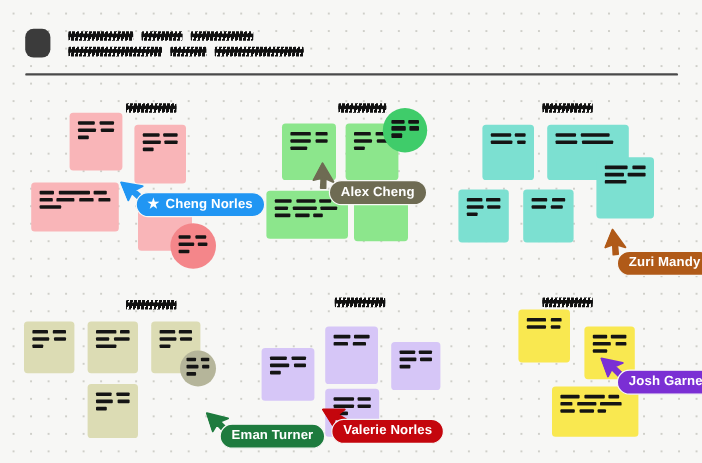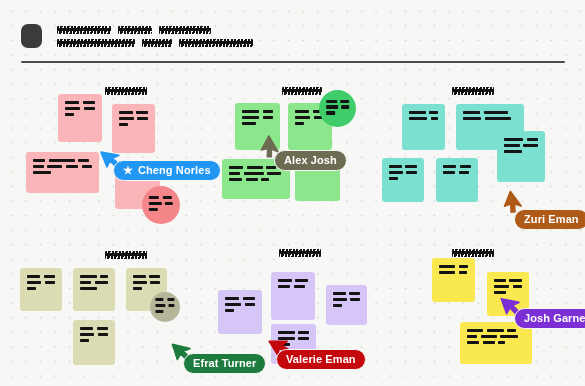--- a/index.html
+++ b/index.html
@@ -537,45 +537,45 @@
         <div class="cursor-label" style="left: 113px; top: 160px; background: rgb(33, 150, 243);">
           <span class="star">★</span>
           <span>Cheng Norles</span>
         </div>
       </div>
       <div class="cursor" style="left: 0px; top: 0px;">
         <svg width="20" height="22" viewBox="0 0 20 22" style="position: absolute; left: 262px; top: 138px; transform: rotate(28deg);">
           <path d="M1,1 L1,17 L6,12.5 L9.5,20 L13,18.2 L9.4,11.2 L16.5,10.6 Z" fill="#6e6b53" stroke="#6e6b53" stroke-width="1.6" stroke-linejoin="round"></path>
         </svg>
         <div class="cursor-label" style="left: 274px; top: 150px; background: rgb(110, 107, 83);">
-          <span>Alex Josh</span>
+          <span>Alex Cheng</span>
         </div>
       </div>
       <div class="cursor" style="left: 0px; top: 0px;">
         <svg width="20" height="22" viewBox="0 0 20 22" style="position: absolute; left: 505px; top: 193px; transform: rotate(22deg);">
           <path d="M1,1 L1,17 L6,12.5 L9.5,20 L13,18.2 L9.4,11.2 L16.5,10.6 Z" fill="#b05a18" stroke="#b05a18" stroke-width="1.6" stroke-linejoin="round"></path>
         </svg>
         <div class="cursor-label" style="left: 514px; top: 209px; background: rgb(176, 90, 24);">
-          <span>Zuri Eman</span>
+          <span>Zuri Mandy</span>
         </div>
       </div>
       <div class="cursor" style="left: 0px; top: 0px;">
         <svg width="20" height="22" viewBox="0 0 20 22" style="position: absolute; left: 174px; top: 340px; transform: rotate(-18deg);">
           <path d="M1,1 L1,17 L6,12.5 L9.5,20 L13,18.2 L9.4,11.2 L16.5,10.6 Z" fill="#1e7b3e" stroke="#1e7b3e" stroke-width="1.6" stroke-linejoin="round"></path>
         </svg>
         <div class="cursor-label" style="left: 183px; top: 353px; background: rgb(30, 123, 62);">
-          <span>Efrat Turner</span>
+          <span>Eman Turner</span>
         </div>
       </div>
       <div class="cursor" style="left: 0px; top: 0px;">
         <svg width="20" height="22" viewBox="0 0 20 22" style="position: absolute; left: 272px; top: 334px; transform: rotate(-32deg);">
           <path d="M1,1 L1,17 L6,12.5 L9.5,20 L13,18.2 L9.4,11.2 L16.5,10.6 Z" fill="#c4060d" stroke="#c4060d" stroke-width="1.6" stroke-linejoin="round"></path>
         </svg>
         <div class="cursor-label" style="left: 276px; top: 349px; background: rgb(196, 6, 13);">
-          <span>Valerie Eman</span>
+          <span>Valerie Norles</span>
         </div>
       </div>
       <div class="cursor" style="left: 0px; top: 0px;">
         <svg width="20" height="22" viewBox="0 0 20 22" style="position: absolute; left: 503px; top: 294px; transform: rotate(-20deg);">
           <path d="M1,1 L1,17 L6,12.5 L9.5,20 L13,18.2 L9.4,11.2 L16.5,10.6 Z" fill="#7b2fd4" stroke="#7b2fd4" stroke-width="1.6" stroke-linejoin="round"></path>
         </svg>
         <div class="cursor-label" style="left: 514px; top: 308px; background: rgb(123, 47, 212);">
           <span>Josh Garner</span>
         </div>
       </div>

